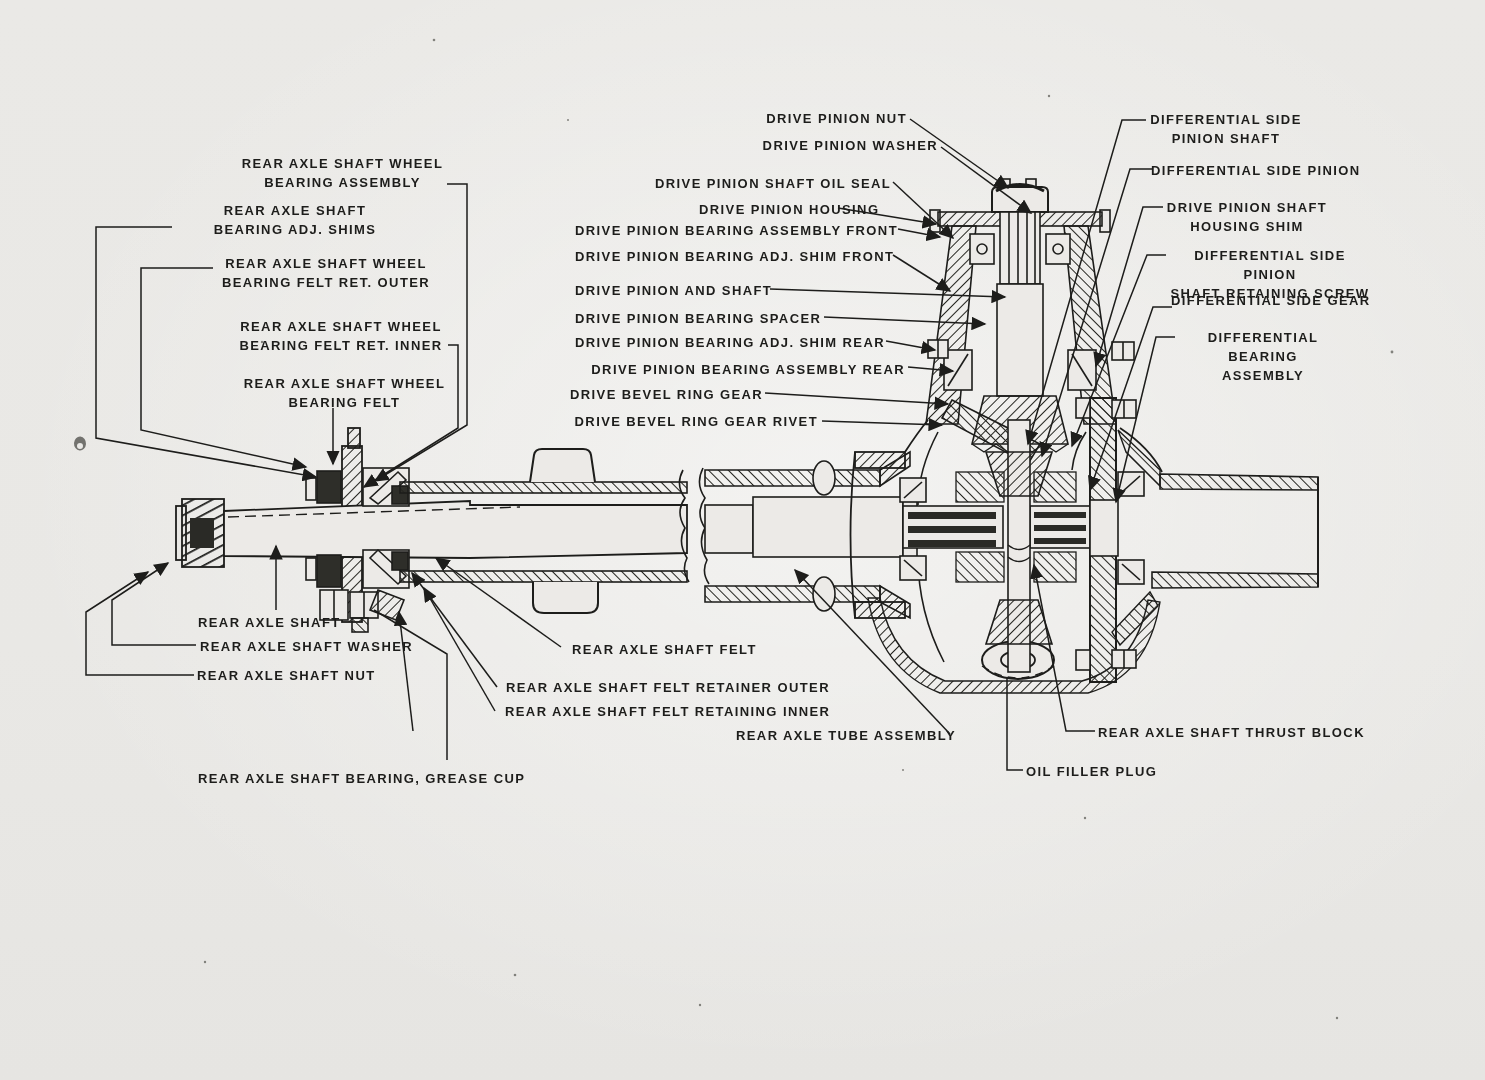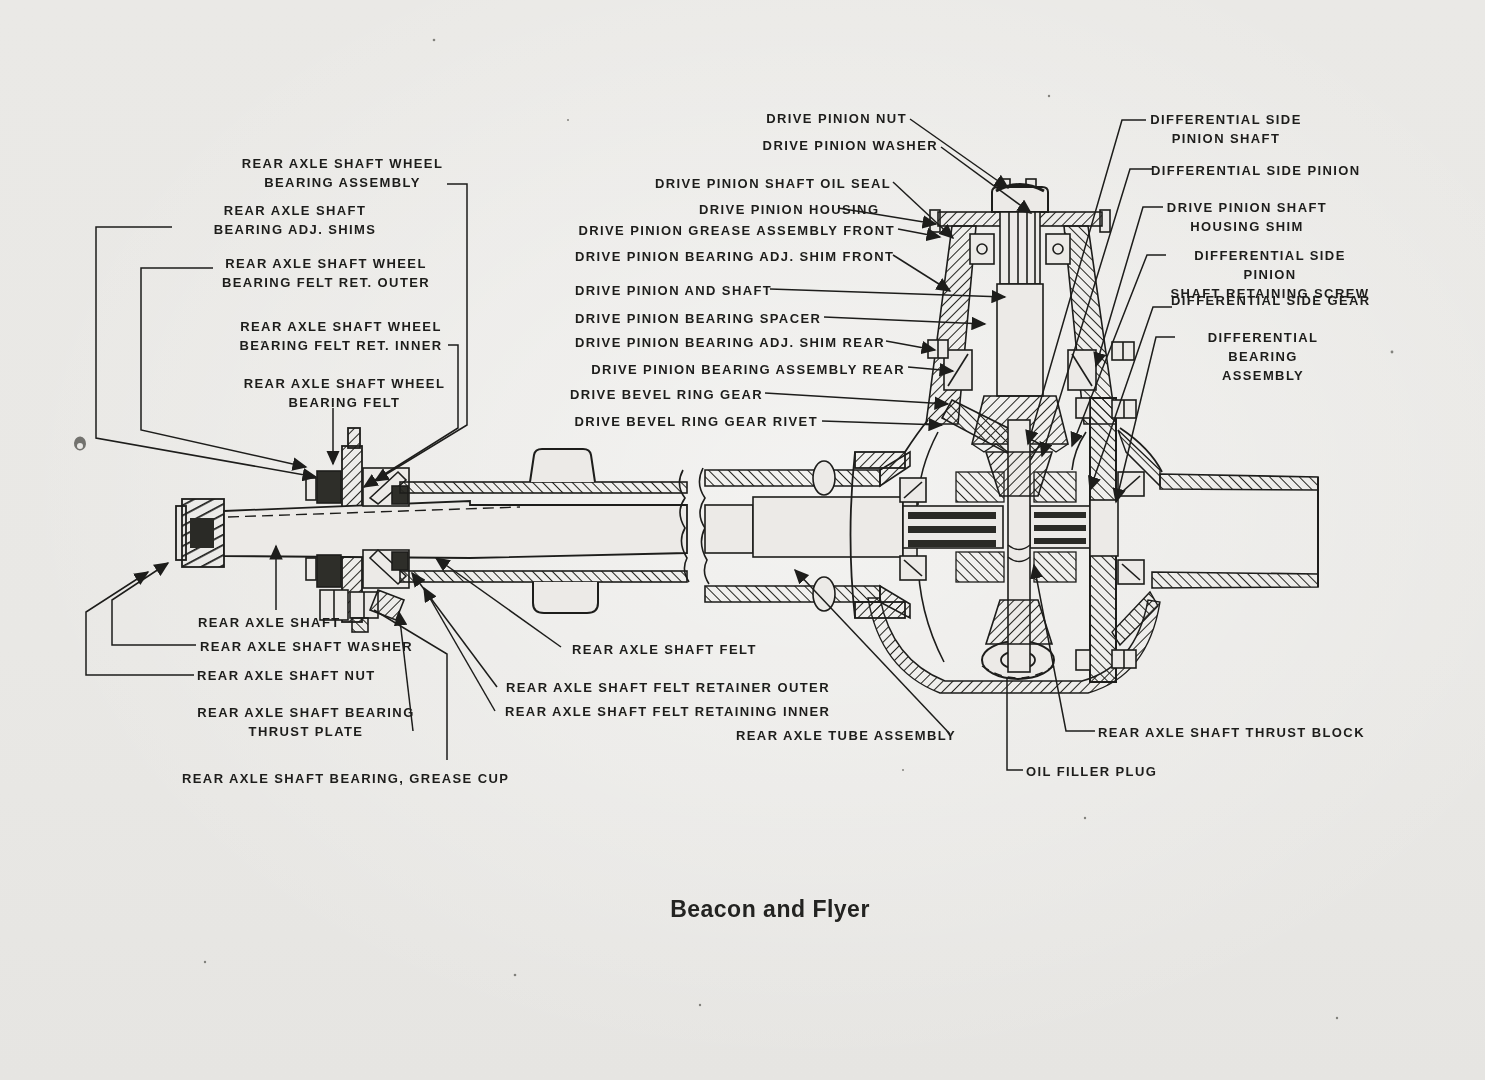--- a/index.html
+++ b/index.html
@@ -280,34 +280,32 @@
 BEARING ADJ. SHIMS</div>
 <div class="lbl ctr" style="left:212px;top:255px;width:228px;">REAR AXLE SHAFT WHEEL
 BEARING FELT RET. OUTER</div>
 <div class="lbl ctr" style="left:230px;top:318px;width:222px;">REAR AXLE SHAFT WHEEL
 BEARING FELT RET. INNER</div>
 <div class="lbl ctr" style="left:237px;top:375px;width:215px;">REAR AXLE SHAFT WHEEL
 BEARING FELT</div>
 <div class="lbl nw" style="left:198px;top:614px;">REAR AXLE SHAFT</div>
 <div class="lbl nw" style="left:200px;top:638px;">REAR AXLE SHAFT WASHER</div>
 <div class="lbl nw" style="left:197px;top:667px;">REAR AXLE SHAFT NUT</div>
-<div class="lbl ctr" style="left:197px;top:704px;width:218px;">REAR AXLE SHAFT BEARING
-THRUST PLATE</div>
-<div class="lbl nw" style="left:182px;top:770px;">REAR AXLE SHAFT BEARING, GREASE CUP</div>
+<div class="lbl nw" style="left:198px;top:770px;">REAR AXLE SHAFT BEARING, GREASE CUP</div>
 
 <div class="lbl nw" style="left:572px;top:641px;">REAR AXLE SHAFT FELT</div>
 <div class="lbl nw" style="left:506px;top:679px;">REAR AXLE SHAFT FELT RETAINER OUTER</div>
 <div class="lbl nw" style="left:505px;top:703px;">REAR AXLE SHAFT FELT RETAINING INNER</div>
 <div class="lbl nw" style="left:736px;top:727px;">REAR AXLE TUBE ASSEMBLY</div>
 
 <div class="lbl rt" style="left:700px;top:110px;width:207px;">DRIVE PINION NUT</div>
 <div class="lbl rt" style="left:700px;top:137px;width:238px;">DRIVE PINION WASHER</div>
 <div class="lbl rt" style="left:655px;top:175px;width:235px;">DRIVE PINION SHAFT OIL SEAL</div>
 <div class="lbl rt" style="left:655px;top:201px;width:180px;padding-left:44px;">DRIVE PINION HOUSING</div>
-<div class="lbl rt" style="left:575px;top:222px;width:320px;">DRIVE PINION GREASE ASSEMBLY FRONT</div>
+<div class="lbl rt" style="left:575px;top:222px;width:320px;">DRIVE PINION BEARING ASSEMBLY FRONT</div>
 <div class="lbl rt" style="left:575px;top:248px;width:315px;">DRIVE PINION BEARING ADJ. SHIM FRONT</div>
 <div class="lbl rt" style="left:575px;top:282px;width:192px;">DRIVE PINION AND SHAFT</div>
 <div class="lbl rt" style="left:575px;top:310px;width:245px;">DRIVE PINION BEARING SPACER</div>
 <div class="lbl rt" style="left:575px;top:334px;width:308px;">DRIVE PINION BEARING ADJ. SHIM REAR</div>
 <div class="lbl rt" style="left:573px;top:361px;width:332px;">DRIVE PINION BEARING ASSEMBLY REAR</div>
 <div class="lbl rt" style="left:570px;top:386px;width:192px;">DRIVE BEVEL RING GEAR</div>
 <div class="lbl rt" style="left:570px;top:413px;width:248px;">DRIVE BEVEL RING GEAR RIVET</div>
 
 <div class="lbl ctr" style="left:1146px;top:111px;width:160px;">DIFFERENTIAL SIDE
 PINION SHAFT</div>
@@ -316,15 +314,14 @@
 HOUSING SHIM</div>
 <div class="lbl ctr" style="left:1166px;top:247px;width:208px;">DIFFERENTIAL SIDE PINION
 SHAFT RETAINING SCREW</div>
 <div class="lbl nw" style="left:1171px;top:292px;">DIFFERENTIAL SIDE GEAR</div>
 <div class="lbl ctr" style="left:1174px;top:329px;width:178px;">DIFFERENTIAL BEARING
 ASSEMBLY</div>
 
 <div class="lbl nw" style="left:1098px;top:724px;">REAR AXLE SHAFT THRUST BLOCK</div>
 <div class="lbl nw" style="left:1026px;top:763px;">OIL FILLER PLUG</div>
 
-<div class="title-sub">Beacon and Flyer</div>
 
 </div>
 
 </body></html>

